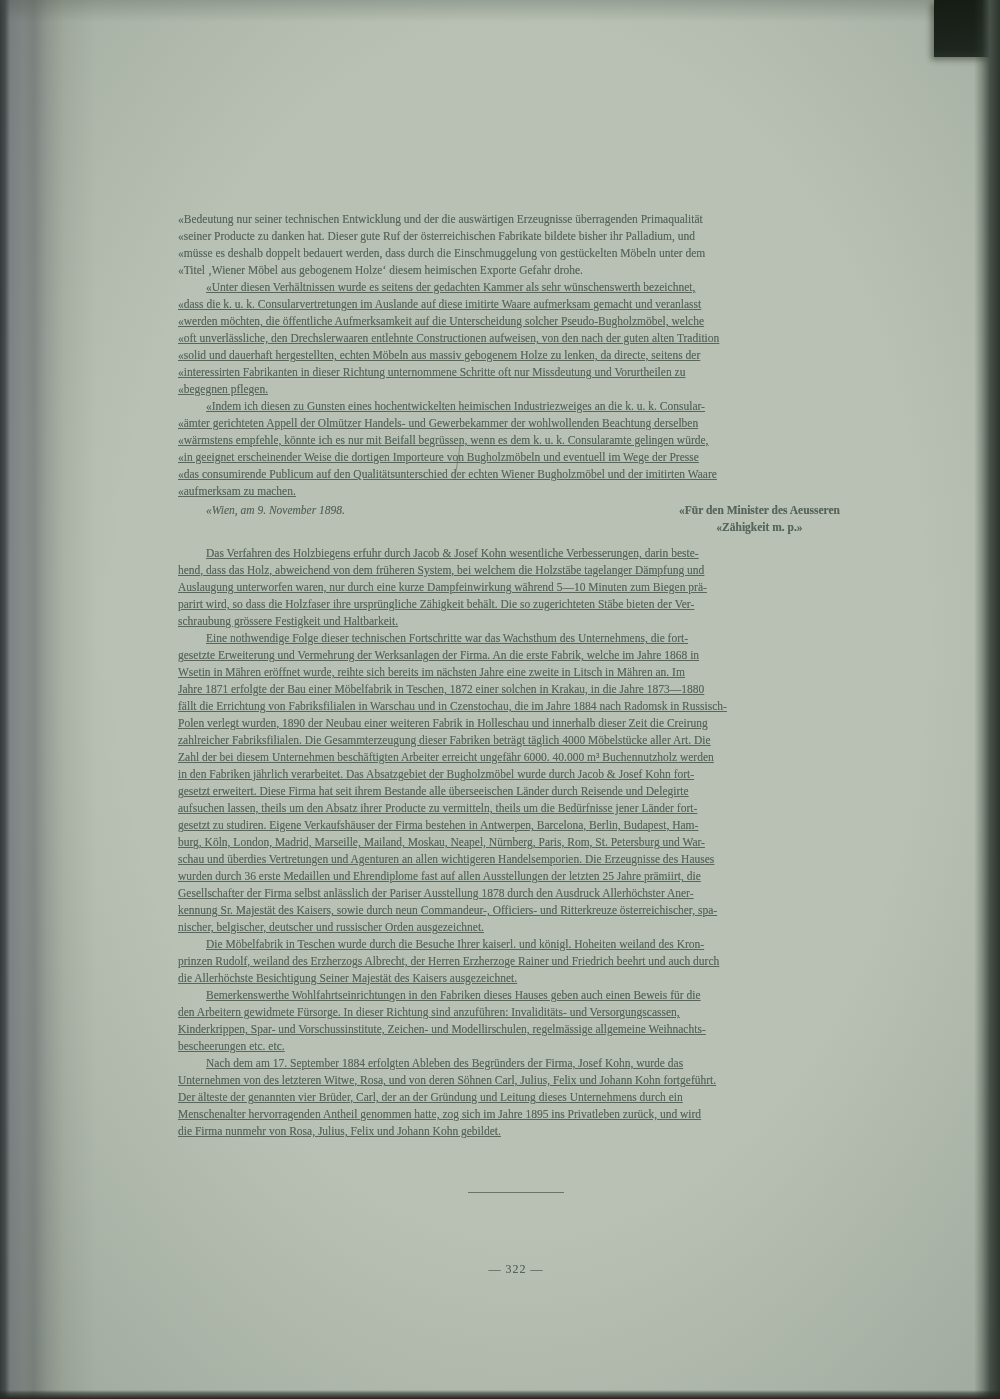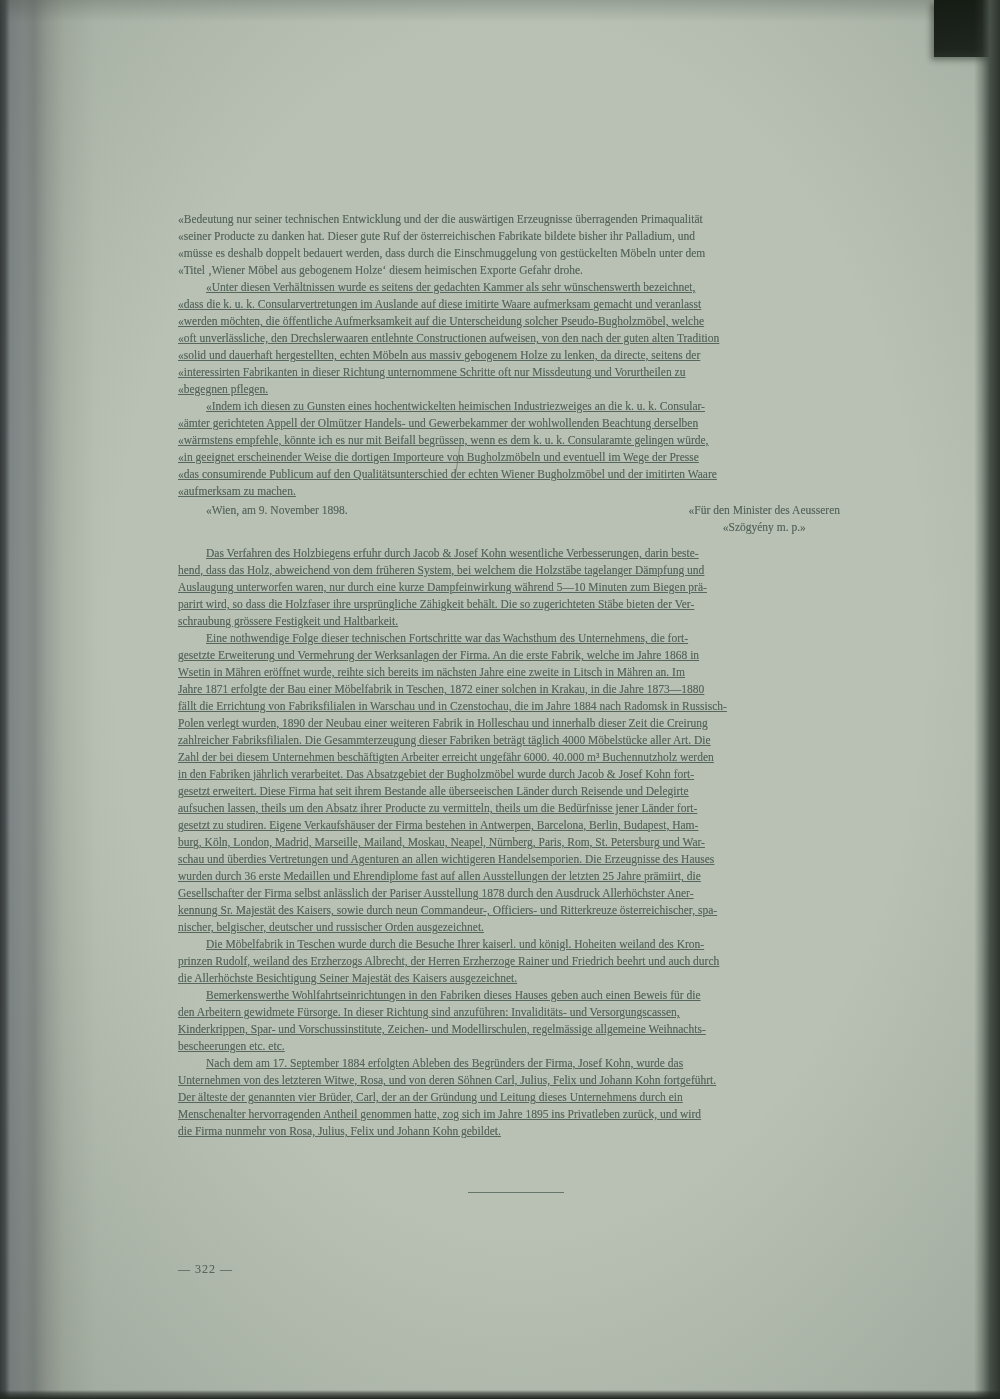--- a/index.html
+++ b/index.html
@@ -91,37 +91,39 @@
     text-decoration: underline;
   }
   .sig-row {
     display: flex;
     justify-content: space-between;
     align-items: flex-start;
     margin: 2px 0 9px 0;
   }
   .sig-left {
     padding-left: 28px;
+    font-style: italic;
   }
   .sig-right {
     display: inline-block;
     text-align: center;
     margin-right: 14px;
   }
   .sig-right .sig-line {
     display: block;
+    font-weight: bold;
   }
   .divider {
     width: 96px;
     height: 1px;
     background: #66756a;
     margin: 52px auto 0 auto;
   }
   .page-number {
-    text-align: left;
+    text-align: center;
     margin-top: 68px;
     font-size: 12px;
     letter-spacing: 1px;
   }
 </style>
 </head>
 <body>
 
 <div class="scan">
 
@@ -150,21 +152,21 @@
 «ämter gerichteten Appell der Olmützer Handels- und Gewerbekammer der wohlwollenden Beachtung derselben
 «wärmstens empfehle, könnte ich es nur mit Beifall begrüssen, wenn es dem k. u. k. Consularamte gelingen würde,
 «in geeignet erscheinender Weise die dortigen Importeure von Bugholzmöbeln und eventuell im Wege der Presse
 «das consumirende Publicum auf den Qualitätsunterschied der echten Wiener Bugholzmöbel und der imitirten Waare
 «aufmerksam zu machen.</p>
 
     <div class="sig-row">
       <span class="sig-left">«Wien, am 9. November 1898.</span>
       <span class="sig-right">
         <span class="sig-line">«Für den Minister des Aeusseren</span>
-        <span class="sig-line">«Szögyény m. p.»</span>
+        <span class="sig-line">«Zähigkeit m. p.»</span>
       </span>
     </div>
 
     <p class="para indent">Das Verfahren des Holzbiegens erfuhr durch Jacob &amp; Josef Kohn wesentliche Verbesserungen, darin beste-
 hend, dass das Holz, abweichend von dem früheren System, bei welchem die Holzstäbe tagelanger Dämpfung und
 Auslaugung unterworfen waren, nur durch eine kurze Dampfeinwirkung während 5—10 Minuten zum Biegen prä-
 parirt wird, so dass die Holzfaser ihre ursprüngliche Zähigkeit behält.  Die so zugerichteten Stäbe bieten der Ver-
 schraubung grössere Festigkeit und Haltbarkeit.</p>
     <p class="para indent">Eine nothwendige Folge dieser technischen Fortschritte war das Wachsthum des Unternehmens, die fort-
 gesetzte Erweiterung und Vermehrung der Werksanlagen der Firma.  An die erste Fabrik, welche im Jahre 1868 in

